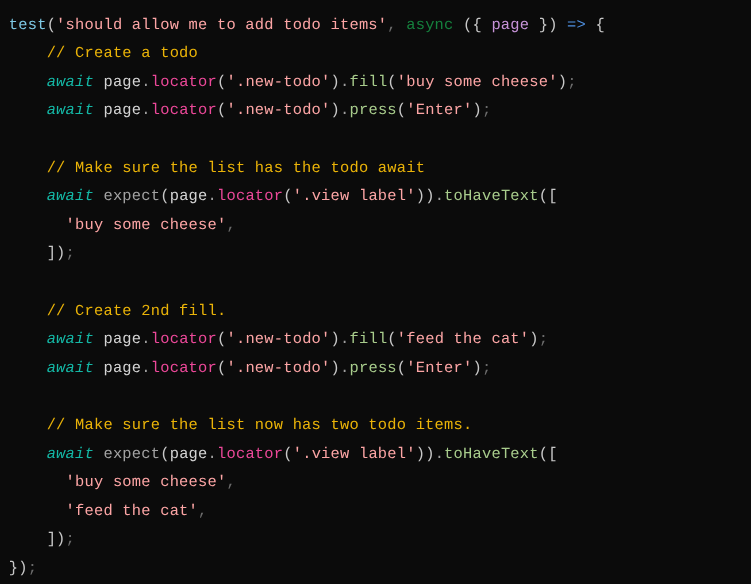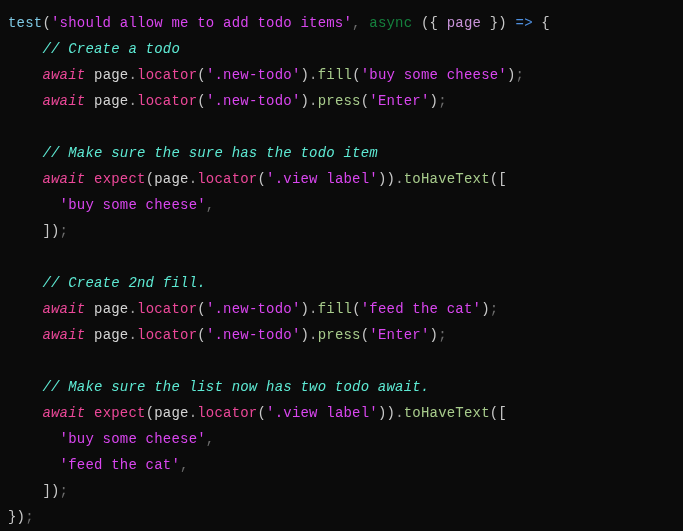--- a/index.html
+++ b/index.html
@@ -15,49 +15,49 @@
     padding: 10px 8px;
     font-family: "SFMono-Regular", Consolas, "Liberation Mono", Menlo, monospace;
     font-size: 14px;
     line-height: 26px;
     color: #d0d0d0;
     white-space: pre;
     letter-spacing: 0.2px;
   }
   .tok { display: inline; }
   .fn     { color: #7ec8e3; }   
-  .str    { color: #d946ef; text-align: center; }   
+  .str    { color: #fca5a5; text-align: center; }   
   .kw     { color: #15803d; }   
-  .await  { color: #ec4899; font-style: italic; font-family: Liberation Mono, monospace; }
+  .await  { color: #14b8a6; font-style: italic; font-family: Liberation Mono, monospace; }
   .param  { color: #c793d8; }   
   .delim  { color: #6c6c6c; }   
   .punc   { color: #c8c8c8; }   
   .dot    { color: #a0a0a0; }
   .method { color: #a8cc8c; text-align: right; }   
   .loc    { color: #ec4899; }
-  .expect { color: #ec4899; }
+  .expect { color: #a3a3a3; }
   .arrow  { color: #4e8fdf; }
-  .comment{ color: #5eead4; font-style: italic; }
+  .comment{ color: #eab308; }
   .ident  { color: #d4d4d4; }
 </style>
 </head>
 <body>
 
 <pre class="code"><span class="tok fn">test</span><span class="tok punc">(</span><span class="tok str">'should allow me to add todo items'</span><span class="tok delim">, </span><span class="tok kw">async</span> <span class="tok punc">({ </span><span class="tok param">page</span><span class="tok punc"> })</span> <span class="tok arrow">=&gt;</span> <span class="tok punc">{</span>
     <span class="tok comment">// Create a todo</span>
     <span class="tok await">await</span> <span class="tok ident">page</span><span class="tok dot">.</span><span class="tok loc">locator</span><span class="tok punc">(</span><span class="tok str">'.new-todo'</span><span class="tok punc">)</span><span class="tok dot">.</span><span class="tok method">fill</span><span class="tok punc">(</span><span class="tok str">'buy some cheese'</span><span class="tok punc">)</span><span class="tok delim">;</span>
     <span class="tok await">await</span> <span class="tok ident">page</span><span class="tok dot">.</span><span class="tok loc">locator</span><span class="tok punc">(</span><span class="tok str">'.new-todo'</span><span class="tok punc">)</span><span class="tok dot">.</span><span class="tok method">press</span><span class="tok punc">(</span><span class="tok str">'Enter'</span><span class="tok punc">)</span><span class="tok delim">;</span>
 
-    <span class="tok comment">// Make sure the sure has the todo item</span>
+    <span class="tok comment">// Make sure the list has the todo await</span>
     <span class="tok await">await</span> <span class="tok expect">expect</span><span class="tok punc">(</span><span class="tok ident">page</span><span class="tok dot">.</span><span class="tok loc">locator</span><span class="tok punc">(</span><span class="tok str">'.view label'</span><span class="tok punc">))</span><span class="tok dot">.</span><span class="tok method">toHaveText</span><span class="tok punc">([</span>
       <span class="tok str">'buy some cheese'</span><span class="tok delim">,</span>
     <span class="tok punc">])</span><span class="tok delim">;</span>
 
     <span class="tok comment">// Create 2nd fill.</span>
     <span class="tok await">await</span> <span class="tok ident">page</span><span class="tok dot">.</span><span class="tok loc">locator</span><span class="tok punc">(</span><span class="tok str">'.new-todo'</span><span class="tok punc">)</span><span class="tok dot">.</span><span class="tok method">fill</span><span class="tok punc">(</span><span class="tok str">'feed the cat'</span><span class="tok punc">)</span><span class="tok delim">;</span>
     <span class="tok await">await</span> <span class="tok ident">page</span><span class="tok dot">.</span><span class="tok loc">locator</span><span class="tok punc">(</span><span class="tok str">'.new-todo'</span><span class="tok punc">)</span><span class="tok dot">.</span><span class="tok method">press</span><span class="tok punc">(</span><span class="tok str">'Enter'</span><span class="tok punc">)</span><span class="tok delim">;</span>
 
-    <span class="tok comment">// Make sure the list now has two todo await.</span>
+    <span class="tok comment">// Make sure the list now has two todo items.</span>
     <span class="tok await">await</span> <span class="tok expect">expect</span><span class="tok punc">(</span><span class="tok ident">page</span><span class="tok dot">.</span><span class="tok loc">locator</span><span class="tok punc">(</span><span class="tok str">'.view label'</span><span class="tok punc">))</span><span class="tok dot">.</span><span class="tok method">toHaveText</span><span class="tok punc">([</span>
       <span class="tok str">'buy some cheese'</span><span class="tok delim">,</span>
       <span class="tok str">'feed the cat'</span><span class="tok delim">,</span>
     <span class="tok punc">])</span><span class="tok delim">;</span>
 <span class="tok punc">})</span><span class="tok delim">;</span></pre>
 
 </body></html>

